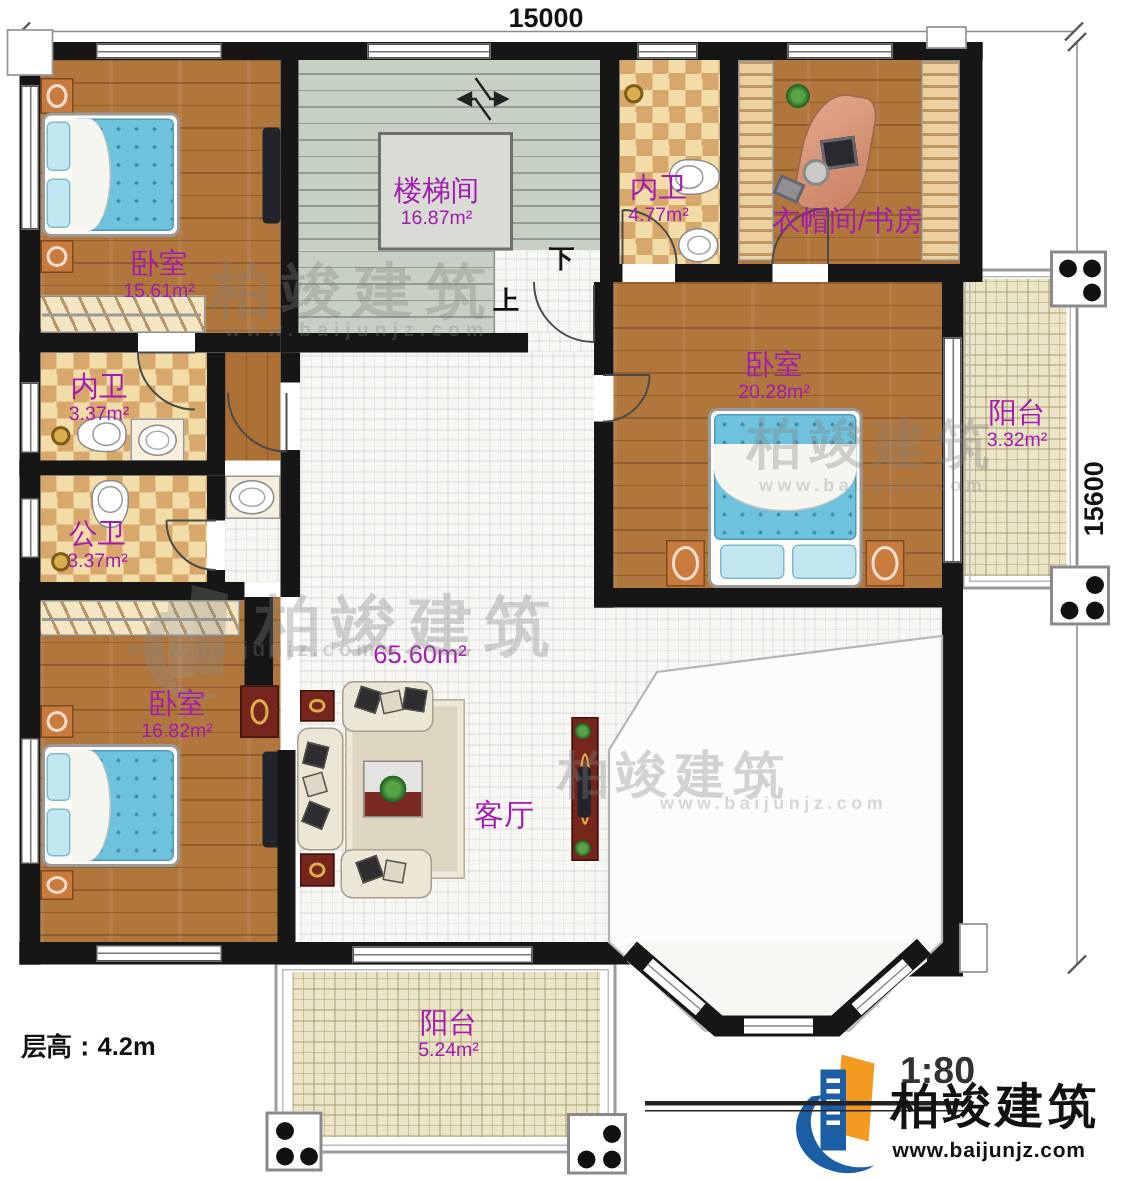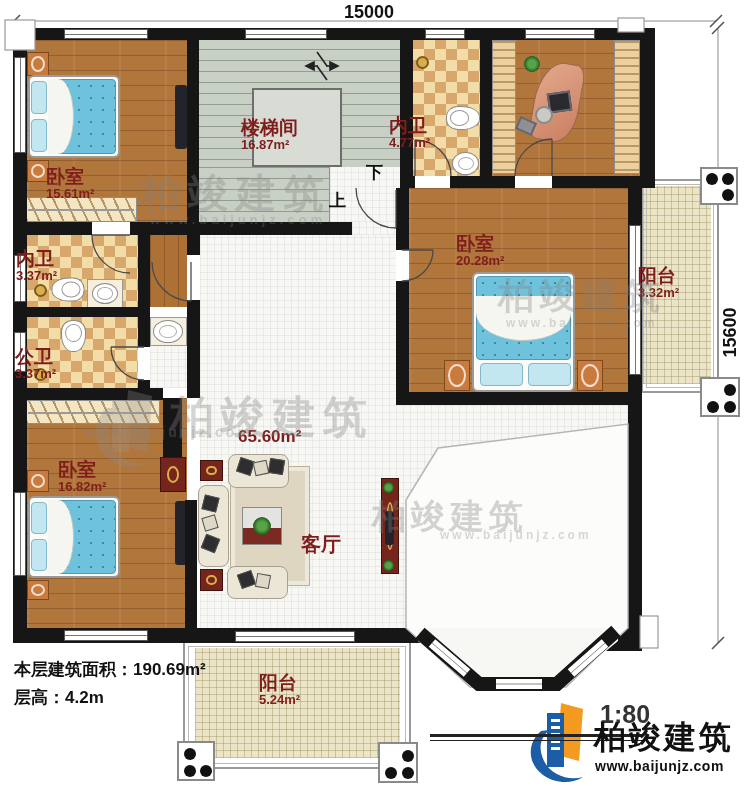--- a/index.html
+++ b/index.html
@@ -63,21 +63,21 @@
   .shower{position:absolute;width:13px;height:13px;border-radius:50%;background:#d8ae4e;
         border:2px solid #7d5c16;box-sizing:border-box;}
   .desk{position:absolute;background:linear-gradient(135deg,#e4a98d,#c97f61);
         border-radius:55% 20% 45% 20%;transform:rotate(10deg);border:1px solid #9a6a50;}
   .monitor{position:absolute;background:#2a2a2e;border:2px solid #66666e;box-sizing:border-box;}
   .chair{position:absolute;border-radius:50%;background:#c9c9c6;border:2px solid #8a8a88;box-sizing:border-box;}
   .colmark{position:absolute;background:#fff;border:2px solid #8a8a8a;box-sizing:border-box;z-index:8;}
   .dot{position:absolute;width:12px;height:12px;border-radius:50%;background:#111;}
   .bframe{position:absolute;border:2px solid #9a9a9a;box-sizing:border-box;}
   .bframe::after{content:"";position:absolute;inset:3px;border:1px solid #bbb;}
-  .label{position:absolute;font-weight:bold;color:#7f1d1d;line-height:1.12;z-index:7;}
+  .label{position:absolute;text-align:center;font-weight:normal;color:#a21caf;line-height:1.12;z-index:7;}
   .nm{font-size:19px;}
   .ar{font-size:13px;}
   .dirlab{position:absolute;font-weight:bold;font-size:17px;color:#111;z-index:7;}
   .dim{position:absolute;font-weight:bold;font-size:18px;color:#111;z-index:7;}
   .wm{position:absolute;color:rgba(130,130,130,.34);font-weight:bold;white-space:nowrap;z-index:9;}
   .wmu{position:absolute;color:rgba(130,130,130,.30);font-weight:bold;white-space:nowrap;z-index:9;}
   .info{position:absolute;font-weight:bold;font-size:17px;color:#111;z-index:7;}
   .title{position:absolute;font-weight:bold;font-size:34px;color:#222;letter-spacing:2px;z-index:7;}
   .scale{position:absolute;font-weight:bold;font-size:25px;color:#333;z-index:7;}
   .uline{position:absolute;background:#222;z-index:7;}
@@ -323,20 +323,21 @@
   </div>
   <div class="label" style="left:241px;top:117px;width:100px;">
     <div class="nm">楼梯间</div>
     <div class="ar">16.87m²</div>
   </div>
   <div class="label" style="left:389px;top:115px;width:100px;">
     <div class="nm">内卫</div>
     <div class="ar">4.77m²</div>
   </div>
   <div class="label" style="left:480px;top:137px;width:170px;">
+    <div class="nm">衣帽间/书房</div>
   </div>
   <div class="label" style="left:456px;top:233px;width:120px;">
     <div class="nm">卧室</div>
     <div class="ar">20.28m²</div>
   </div>
   <div class="label" style="left:638px;top:265px;width:80px;">
     <div class="nm">阳台</div>
     <div class="ar">3.32m²</div>
   </div>
   <div class="label" style="left:16px;top:248px;width:100px;">
@@ -357,33 +358,32 @@
   <div class="label" style="left:301px;top:533px;width:70px;">
     <div style="font-size:20px;">客厅</div>
   </div>
   <div class="label" style="left:259px;top:672px;width:80px;">
     <div class="nm">阳台</div>
     <div class="ar">5.24m²</div>
   </div>
   <div class="dirlab" style="left:366px;top:161px;">下</div>
   <div class="dirlab" style="left:329px;top:189px;">上</div>
 
-  <div class="dim" style="left:334px;top:2px;width:60px;text-align:right;">15000</div>
+  <div class="dim" style="left:334px;top:2px;width:60px;text-align:center;">15000</div>
   <div class="dim" style="left:700px;top:322px;width:60px;text-align:center;transform:rotate(-90deg);">15600</div>
 
   <div class="wm" style="left:140px;top:166px;font-size:40px;letter-spacing:8px;">柏竣建筑</div>
   <div class="wmu" style="left:150px;top:212px;font-size:13px;letter-spacing:4px;">www.baijunjz.com</div>
   <div class="wm" style="left:498px;top:272px;font-size:36px;letter-spacing:6px;">柏竣建筑</div>
   <div class="wmu" style="left:506px;top:316px;font-size:12px;letter-spacing:3px;">www.baijunjz.com</div>
   <div class="wm" style="left:170px;top:388px;font-size:44px;letter-spacing:7px;">柏竣建筑</div>
   <div class="wmu" style="left:84px;top:424px;font-size:14px;letter-spacing:3px;">www.baijunjz.com</div>
   <div class="wm" style="left:372px;top:494px;font-size:34px;letter-spacing:5px;">柏竣建筑</div>
   <div class="wmu" style="left:440px;top:528px;font-size:12px;letter-spacing:3px;">www.baijunjz.com</div>
 
-  <div class="info" style="left:14px;top:658px;">本层建筑面积：190.69m²</div>
   <div class="info" style="left:14px;top:686px;">层高：4.2m</div>
 
   <div class="scale" style="left:600px;top:700px;">1:80</div>
   <div class="uline" style="left:430px;top:734px;width:212px;height:3px;"></div>
   <div class="uline" style="left:430px;top:740px;width:218px;height:1px;"></div>
 
   <div class="brandname" style="left:594px;top:716px;">柏竣建筑</div>
   <div class="brandurl" style="left:595px;top:758px;">www.baijunjz.com</div>
 
 </div>

